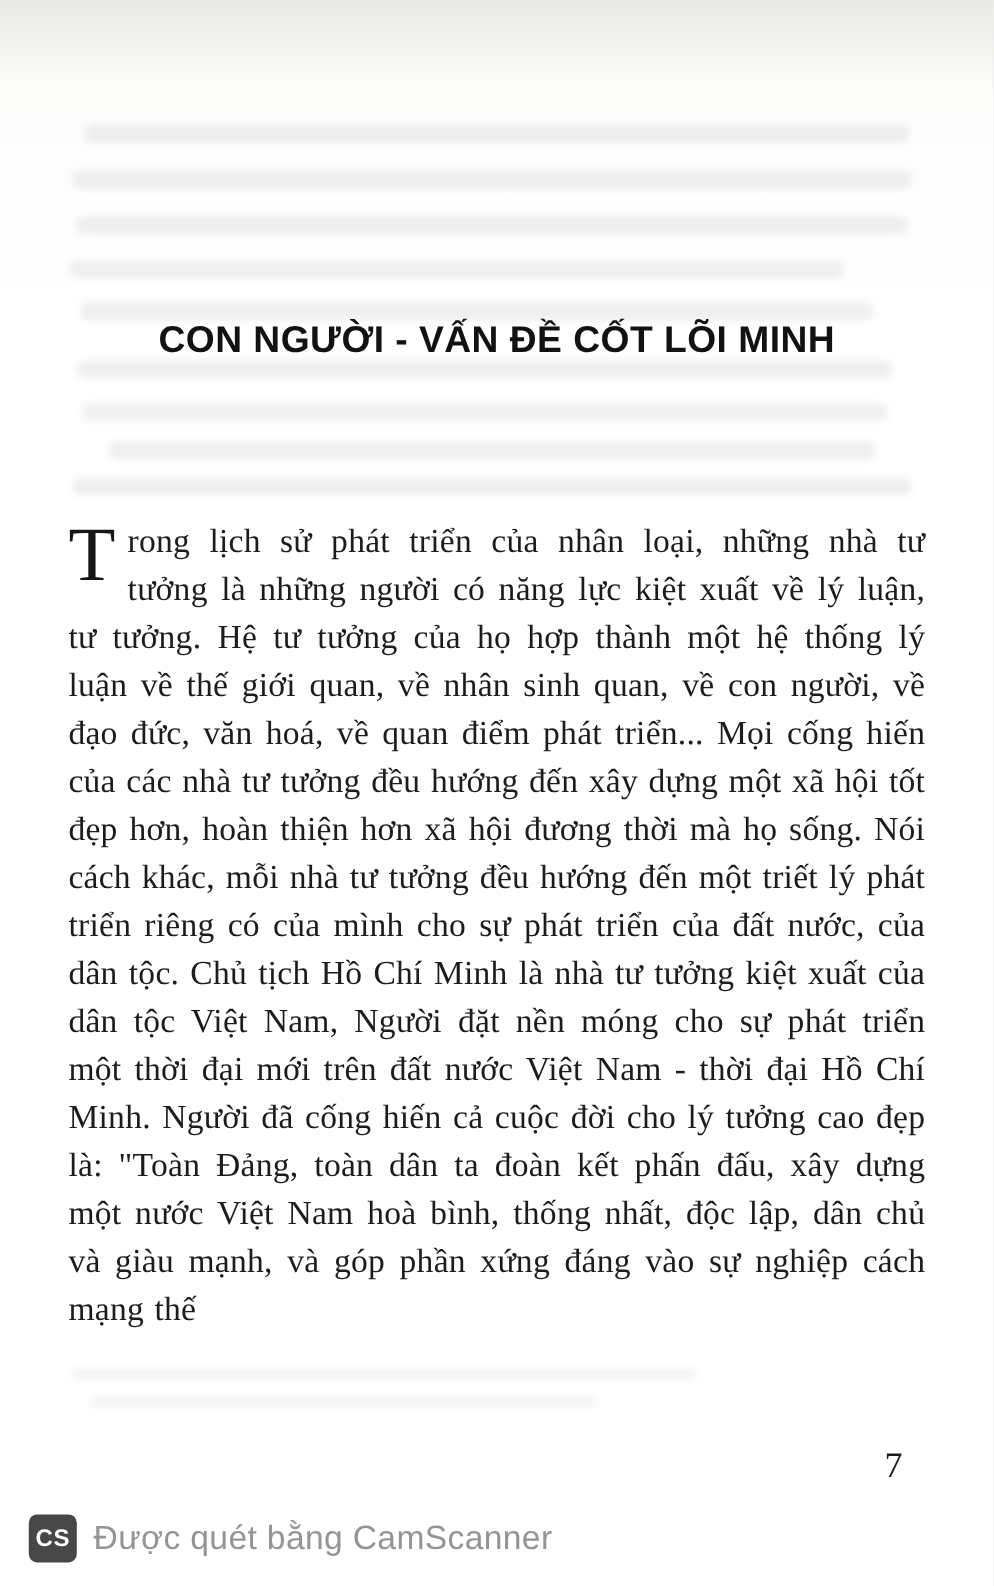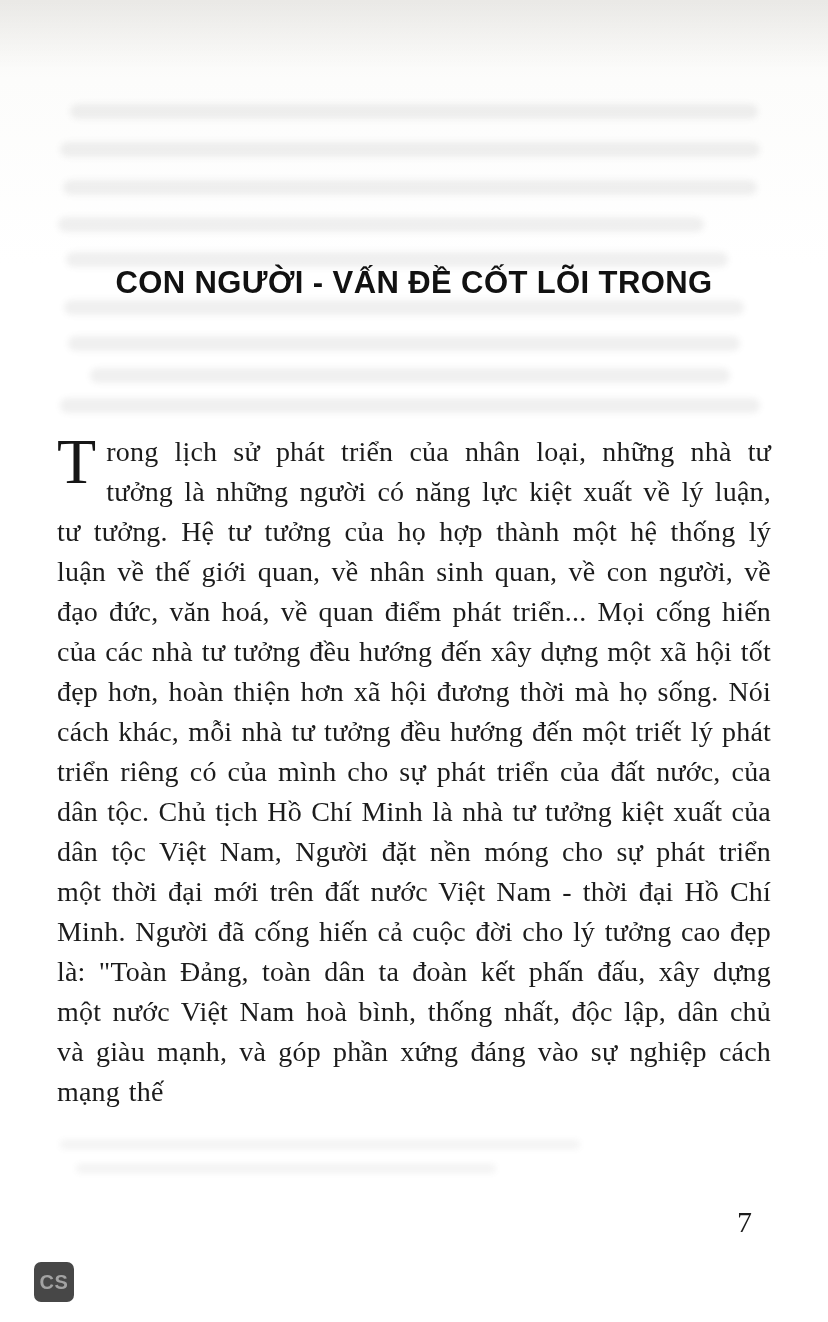--- a/index.html
+++ b/index.html
@@ -92,29 +92,28 @@
     display: flex;
     align-items: center;
     gap: 14px;
     z-index: 3;
   }
   .cs-logo {
     width: 40px;
     height: 40px;
     border-radius: 7px;
     background: #474747;
-    color: #a3a3a3;
+    color: #ffffff;
     font-family: "Liberation Sans", sans-serif;
     font-weight: 700;
     font-size: 20px;
     display: flex;
     align-items: center;
     justify-content: center;
     letter-spacing: 0.5px;
-    margin-left: 10px;
   }
   .wm-text {
     font-family: "Liberation Sans", sans-serif;
     font-size: 28px;
     color: #949494;
     letter-spacing: 0.3px;
   }
 </style>
 </head>
 <body>
@@ -127,28 +126,29 @@
   <div class="ghost" style="left:58px;  top:217px; width:646px;"></div>
   <div class="ghost" style="left:66px;  top:252px; width:662px;"></div>
   <div class="ghost" style="left:64px;  top:300px; width:680px;"></div>
   <div class="ghost" style="left:68px;  top:336px; width:672px;"></div>
   <div class="ghost" style="left:90px;  top:368px; width:640px;"></div>
   <div class="ghost" style="left:60px;  top:398px; width:700px;"></div>
   <div class="ghost small" style="left:60px; top:1140px; width:520px;"></div>
   <div class="ghost small" style="left:76px; top:1164px; width:420px;"></div>
 
   <h1 class="title">
-    <span>CON NGƯỜI - VẤN ĐỀ CỐT LÕI TRONG</span><br>
+    <span>CON NGƯỜI - VẤN ĐỀ CỐT LÕI MINH</span><br>
   </h1>
 
   <div class="body-text">
     <span class="dropcap">T</span><span>rong lịch sử phát triển của nhân loại, những nhà tư tưởng là những người có năng lực kiệt xuất về lý luận, tư tưởng. Hệ tư tưởng của họ hợp thành một hệ thống lý luận về thế giới quan, về nhân sinh quan, về con người, về đạo đức, văn hoá, về quan điểm phát triển... Mọi cống hiến của các nhà tư tưởng đều hướng đến xây dựng một xã hội tốt đẹp hơn, hoàn thiện hơn xã hội đương thời mà họ sống. Nói cách khác, mỗi nhà tư tưởng đều hướng đến một triết lý phát triển riêng có của mình cho sự phát triển của đất nước, của dân tộc. Chủ tịch Hồ Chí Minh là nhà tư tưởng kiệt xuất của dân tộc Việt Nam, Người đặt nền móng cho sự phát triển một thời đại mới trên đất nước Việt Nam - thời đại Hồ Chí Minh. Người đã cống hiến cả cuộc đời cho lý tưởng cao đẹp là: "Toàn Đảng, toàn dân ta đoàn kết phấn đấu, xây dựng một nước Việt Nam hoà bình, thống nhất, độc lập, dân chủ và giàu mạnh, và góp phần xứng đáng vào sự nghiệp cách mạng thế</span>
   </div>
 
   <div class="page-number">7</div>
 
   <div class="watermark">
     <div class="cs-logo">
       <span>CS</span>
     </div>
+    <div class="wm-text">Được quét bằng CamScanner</div>
   </div>
 
 </div>
 
 </body></html>

